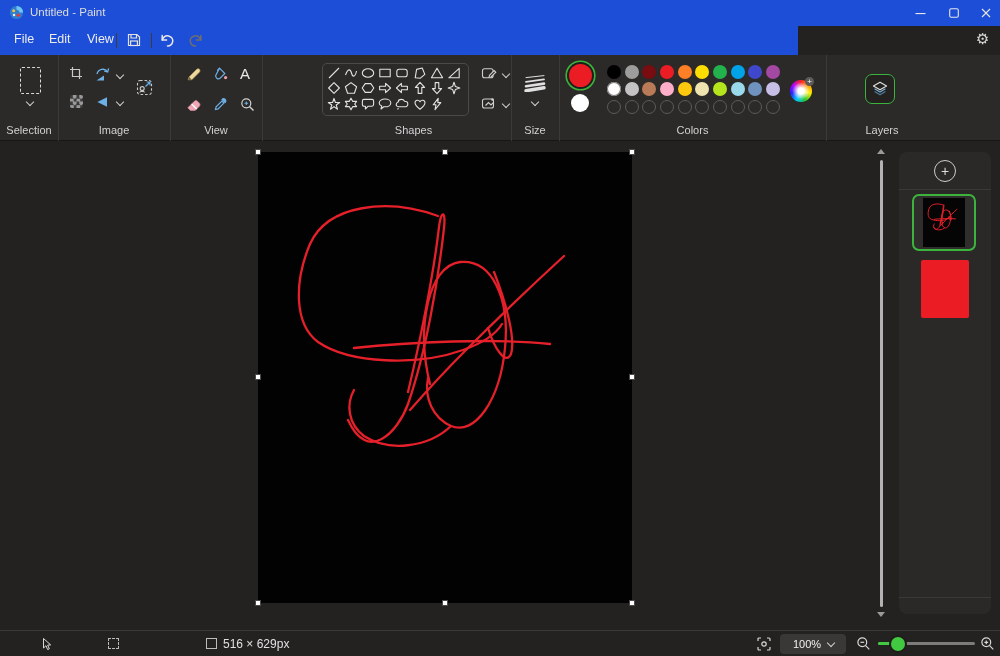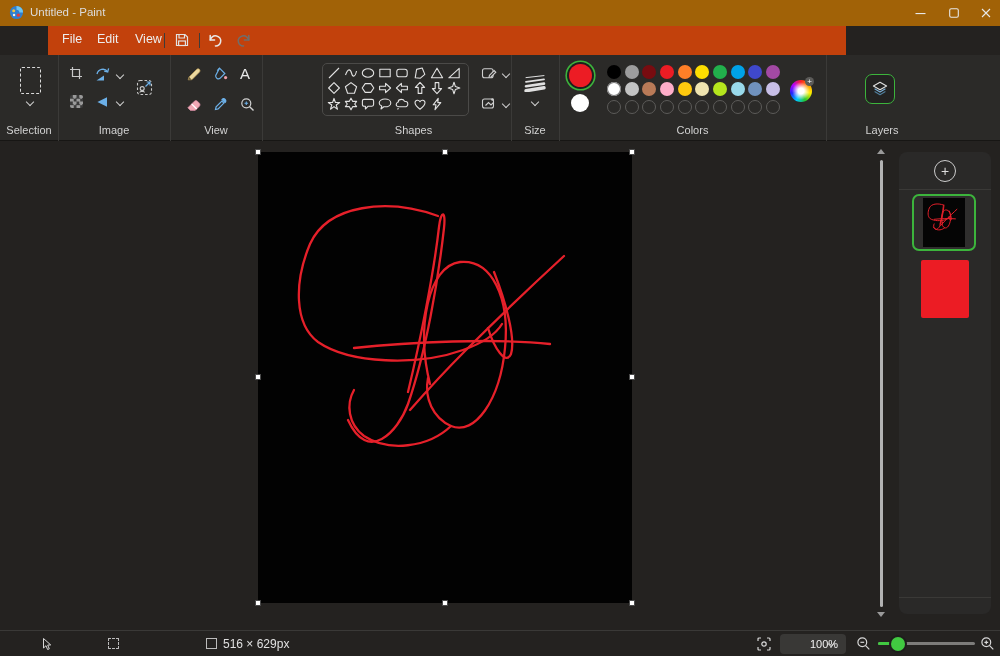--- a/index.html
+++ b/index.html
@@ -1,22 +1,22 @@
 <!DOCTYPE html>
 <html style="--accent: #3cb43c; --accent-bright: #41c941;"><head>
 <meta charset="utf-8">
 <style>
   html,body{margin:0;padding:0;background:#111;}
   #app{position:relative;width:1000px;height:656px;overflow:hidden;
        font-family:"Liberation Sans","DejaVu Sans",sans-serif;
        background:#242220;color:#e6e6e6;-webkit-font-smoothing:antialiased;}
   .abs{position:absolute;}
   
-  .titlebar{left:0;top:0;width:1000px;height:26px;background:#a16207;}
-  .menubar{left:0;top:26px;width:798px;height:29px;background:#c2410c;margin-left:48px;}
+  .titlebar{left:0;top:0;width:1000px;height:26px;background:#1d4ed8;}
+  .menubar{left:0;top:26px;width:798px;height:29px;background:#1d4ed8;}
   .ribbon{left:0;top:55px;width:1000px;height:86px;background:#2b2a28;border-bottom:1px solid #171614;box-sizing:border-box;}
   .title-text{font-size:11.5px;color:#dcdcdc;}
   .menu-item{font-size:12.5px;color:#ededed;padding:4px 8px;border-radius:4px;cursor:default;}
   .winbtn{width:32px;height:26px;display:flex;align-items:center;justify-content:center;color:#e8e8e8;}
   .vsep{width:1px;background:#3d3c3a;}
   
   .grp{position:absolute;top:0;height:86px;}
   .grp-div{border-right:1px solid #3b3a38;}
   .grp-label{position:absolute;bottom:5px;left:0;width:100%;text-align:center;font-size:11px;color:#d2d2d2;}
   .chev{position:absolute;width:8px;height:8px;}
@@ -38,21 +38,21 @@
   .handle{position:absolute;width:6px;height:6px;background:#fff;border:1px solid #4a4a4a;box-sizing:border-box;}
   
   .layers-panel{left:899px;top:152px;width:92px;height:462px;background:#2a2928;border-radius:8px;}
   .addbtn{position:absolute;left:35px;top:8px;width:20px;height:20px;border:1.4px solid #cccccc;border-radius:50%;
     display:flex;align-items:center;justify-content:center;font-size:14px;color:#dddddd;line-height:1;}
   .hdiv{position:absolute;height:1px;background:#3a3937;}
   
   .statusbar{left:0;top:630px;width:1000px;height:26px;background:#242220;border-top:1px solid #3a3937;box-sizing:border-box;}
   .status-text{font-size:12px;color:#e0e0e0;}
   .zoom-dd{position:absolute;left:780px;top:3px;width:66px;height:20px;background:#393836;border-radius:4px;
-    display:flex;align-items:center;font-size:11px;color:#f0f0f0;padding-left:30px;box-sizing:border-box;}
+    display:flex;align-items:center;font-size:11px;color:#f0f0f0;padding-left:13px;box-sizing:border-box;}
   .slider-track{position:absolute;left:878px;top:11px;width:97px;height:3px;background:#7d7c7a;border-radius:2px;}
   .slider-fill{position:absolute;left:0;top:0;height:3px;border-radius:2px;background:var(--accent-bright);}
   .slider-thumb{position:absolute;left:-7px;top:-5.5px;width:14px;height:14px;border-radius:50%;background:var(--accent-bright);box-shadow:0 0 0 2px #1e1d1c;}
   svg{display:block;}
   .scroll-arrow{width:0;height:0;position:absolute;left:2px;}
 </style>
 </head>
 <body>
 
 <div id="app">

